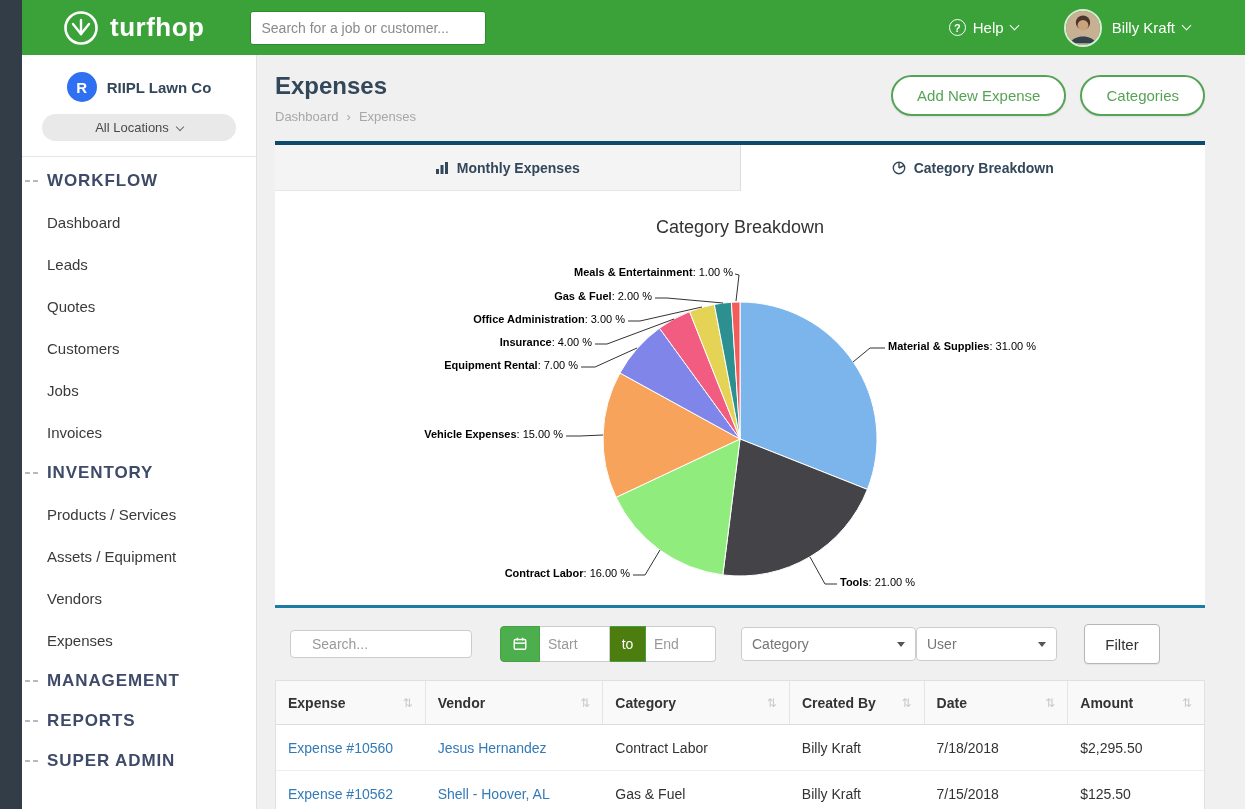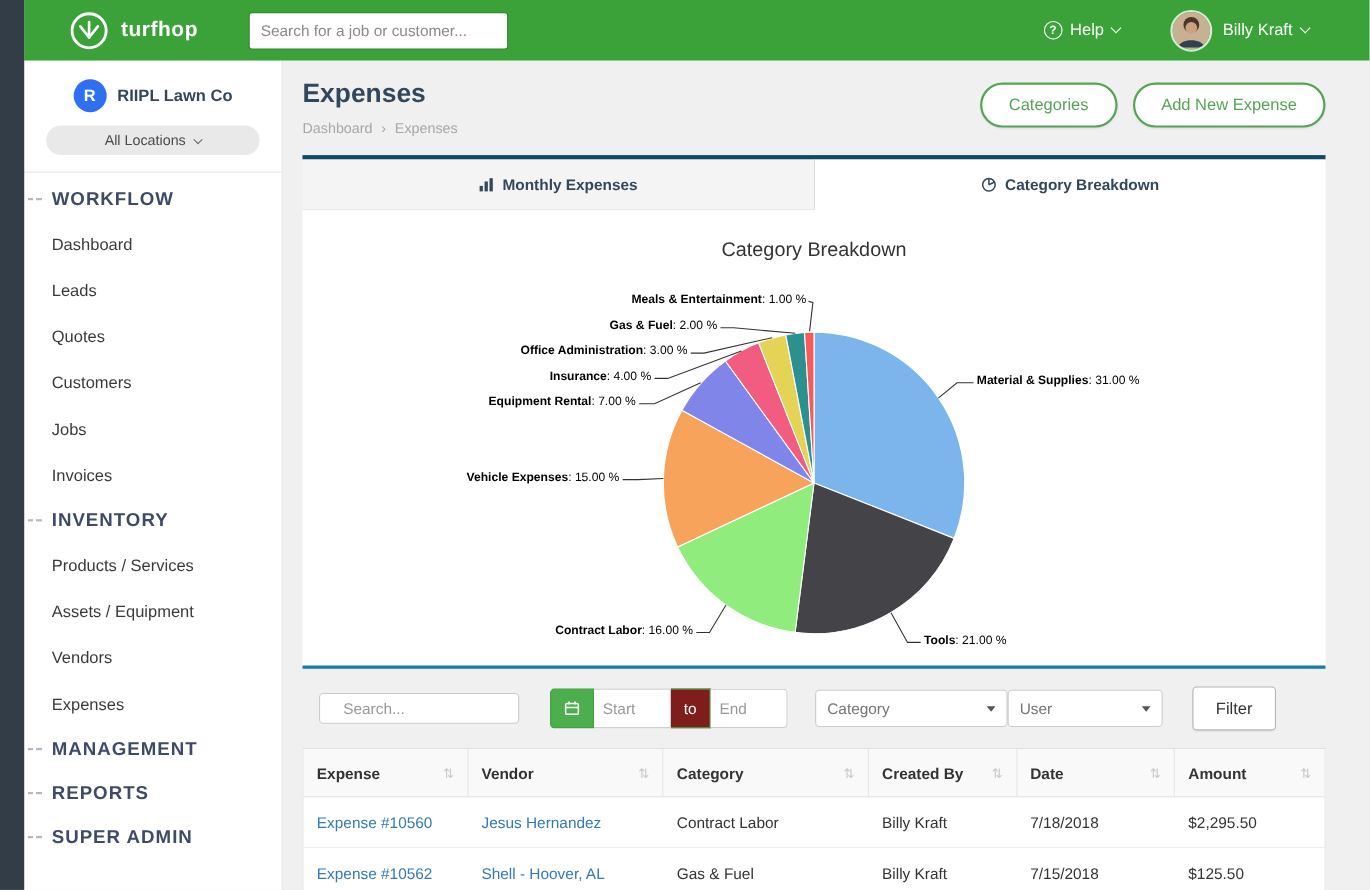--- a/index.html
+++ b/index.html
@@ -4,21 +4,21 @@
 <style>
   *{box-sizing:border-box;margin:0;padding:0}
   html,body{width:1245px;height:809px;overflow:hidden;background:#f0f0f0;
     font-family:"Liberation Sans","DejaVu Sans",sans-serif;}
   
   .left-strip{position:absolute;left:0;top:0;width:22px;height:809px;background:#333d47;z-index:40}
   
   .topbar{position:absolute;left:22px;top:0;width:1223px;height:55px;background:#3aa239;
     display:flex;align-items:center;padding:0 55px 0 40px;z-index:30;color:#fff}
   .brand{display:flex;align-items:center;gap:10px;cursor:pointer}
-  .brand-text{font-size:19px;font-weight:700;letter-spacing:.5px;color:#fff}
+  .brand-text{font-size:26px;font-weight:700;letter-spacing:.5px;color:#fff}
   .topbar-search{margin-left:46px;width:236px;height:34px;border:1px solid #2e8a2e;border-radius:3px;
     padding:0 10px;font-size:14px;color:#333;outline:none;background:#fff}
   .topbar-search::placeholder{color:#8a8a8a}
   .topbar-right{margin-left:auto;display:flex;align-items:center}
   .help{display:flex;align-items:center;gap:7px;cursor:pointer;margin-right:46px;font-size:15px}
   .help-q{width:17px;height:17px;border:1.5px solid #fff;border-radius:50%;display:flex;
     align-items:center;justify-content:center;font-size:11px;font-weight:700}
   .chev{width:7px;height:7px;border-right:1.5px solid currentColor;border-bottom:1.5px solid currentColor;
     transform:rotate(45deg);margin-top:-4px;display:inline-block}
   .avatar{width:38px;height:38px;border-radius:50%;overflow:hidden;border:2px solid rgba(255,255,255,.8);
@@ -66,21 +66,21 @@
   .pie-label.r{text-align:right}
   
   .filter-bar{margin-top:16px;display:flex;align-items:center;width:930px}
   .f-search{margin-left:15px;width:182px;height:28px;border:1px solid #ccc;border-radius:4px;padding:0 21px;
     font-size:14px;color:#a16207;outline:none;background:#fff}
   .f-search::placeholder,.date-in::placeholder{color:#999}
   .date-group{margin-left:28px;display:flex;align-items:stretch;height:36px}
   .cal-btn{width:40px;background:#4cae4c;border:1px solid #43a143;border-radius:4px 0 0 4px;display:flex;
     align-items:center;justify-content:center;cursor:pointer}
   .date-in{width:70px;border:1px solid #ccc;border-left:none;padding:0 8px;font-size:14px;outline:none;background:#fff}
-  .to-box{width:36px;background:#7f1d1d;color:#fff;display:flex;align-items:center;justify-content:center;
+  .to-box{width:36px;background:#4d7c0f;color:#fff;display:flex;align-items:center;justify-content:center;
     font-size:14px;border:1px solid #43a143;border-left:none}
   .date-in.end{border-radius:0 4px 4px 0}
   .sel{height:34px;background:#fff;border:1px solid #ccc;border-radius:4px;display:flex;align-items:center;
     justify-content:space-between;padding:0 10px;font-size:14px;color:#757575;cursor:pointer}
   .sel.cat{margin-left:25px;width:175px}
   .sel.user{width:141px}
   .sel-arrow{width:0;height:0;border-left:4px solid transparent;border-right:4px solid transparent;
     border-top:5px solid #555}
   .filter-btn{margin-left:27px;width:76px;height:40px;background:#fff;border:1px solid #b5b5b5;border-radius:4px;
     font-size:15px;color:#333;cursor:pointer;box-shadow:0 1px 1px rgba(0,0,0,.06);font-family:inherit}
@@ -184,22 +184,22 @@
   <div class="page-head">
     <div>
       <h1 class="page-title">Expenses</h1>
       <div class="breadcrumb">
         <span class="crumb">Dashboard</span>
         <span>›</span>
         <span>Expenses</span>
       </div>
     </div>
     <div class="actions">
+      <button class="pill-btn">Add New Expense</button>
       <button class="pill-btn">Categories</button>
-      <button class="pill-btn">Add New Expense</button>
     </div>
   </div>
 
   <div class="tabs-card">
     <div class="tab inactive">
       <svg width="14" height="14" viewBox="0 0 14 14" fill="#33475b">
         <rect x="1" y="8" width="3" height="5"></rect>
           <rect x="5.5" y="4" width="3" height="9"></rect>
           <rect x="10" y="1" width="3" height="12"></rect>
       </svg>

